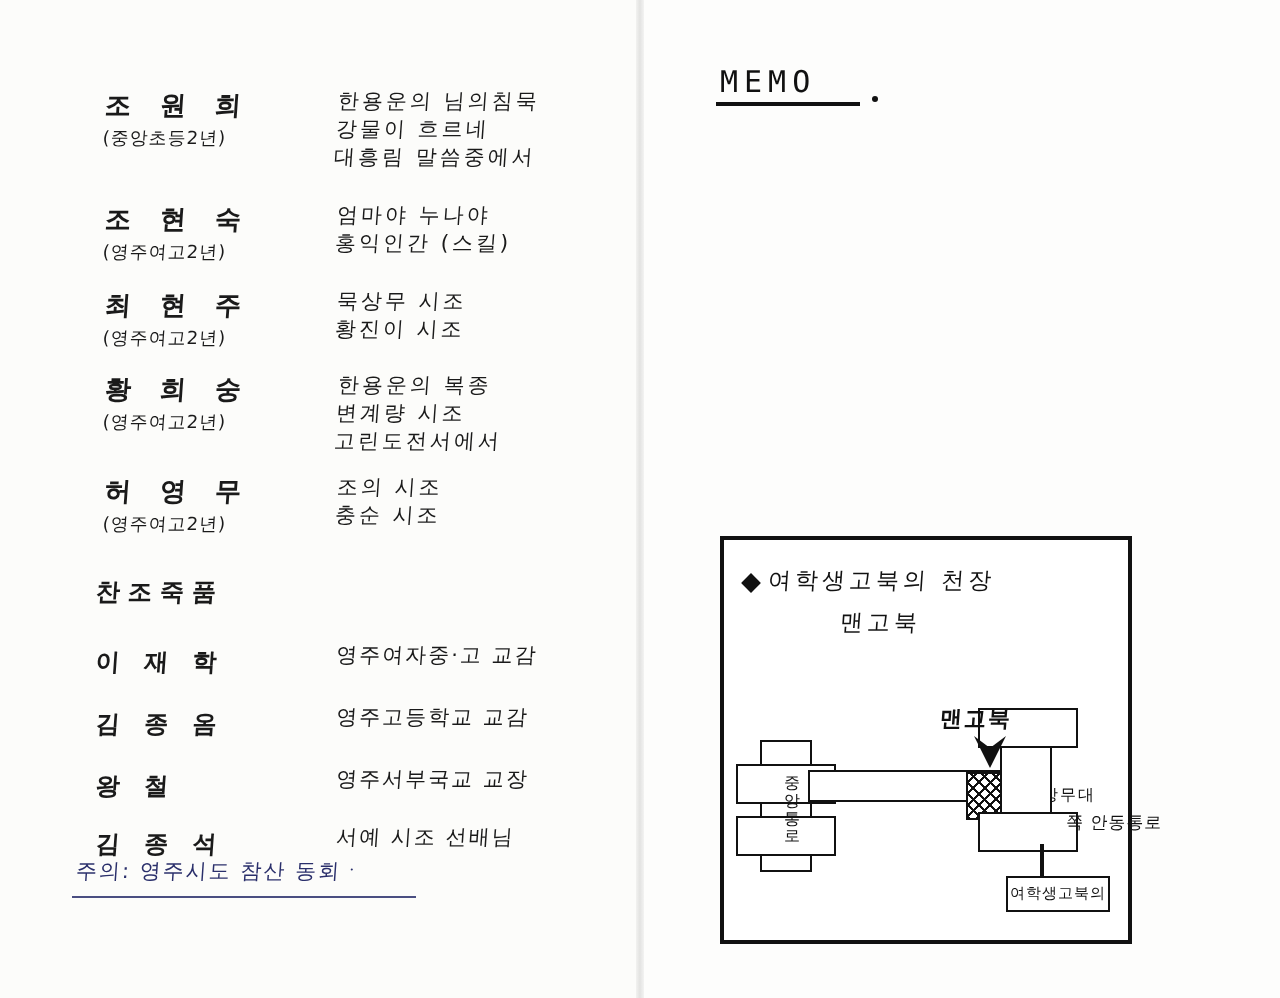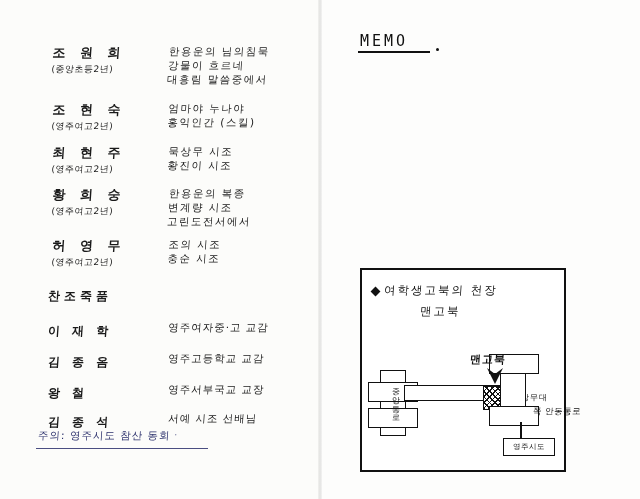--- a/index.html
+++ b/index.html
@@ -294,17 +294,17 @@
   <div class="plan" style="left:489px; top:406px; width:48px; height:18px;"></div>
 
   <div class="pointer-label hand" style="left:470px; top:352px;">맨고북</div>
   <svg class="arrow-svg" style="left:484px; top:366px;" width="22" height="22" viewBox="0 0 22 22">
     <path d="M3 2 L11 18 L19 2 L11 8 Z" fill="#111"></path>
   </svg>
 
   <div class="road-label hand" style="left:533px; top:406px;">쪽 안동통로</div>
 
   <div class="small-box" style="left:503px; top:438px; width:50px; height:16px;">
-    <span>영주시도</span>
+    <span>여학생고북의</span>
   </div>
   <div class="plan" style="left:520px; top:422px; width:1.5px; height:16px; border:none; background:#111;"></div>
 
 </div>
 
 </body></html>

